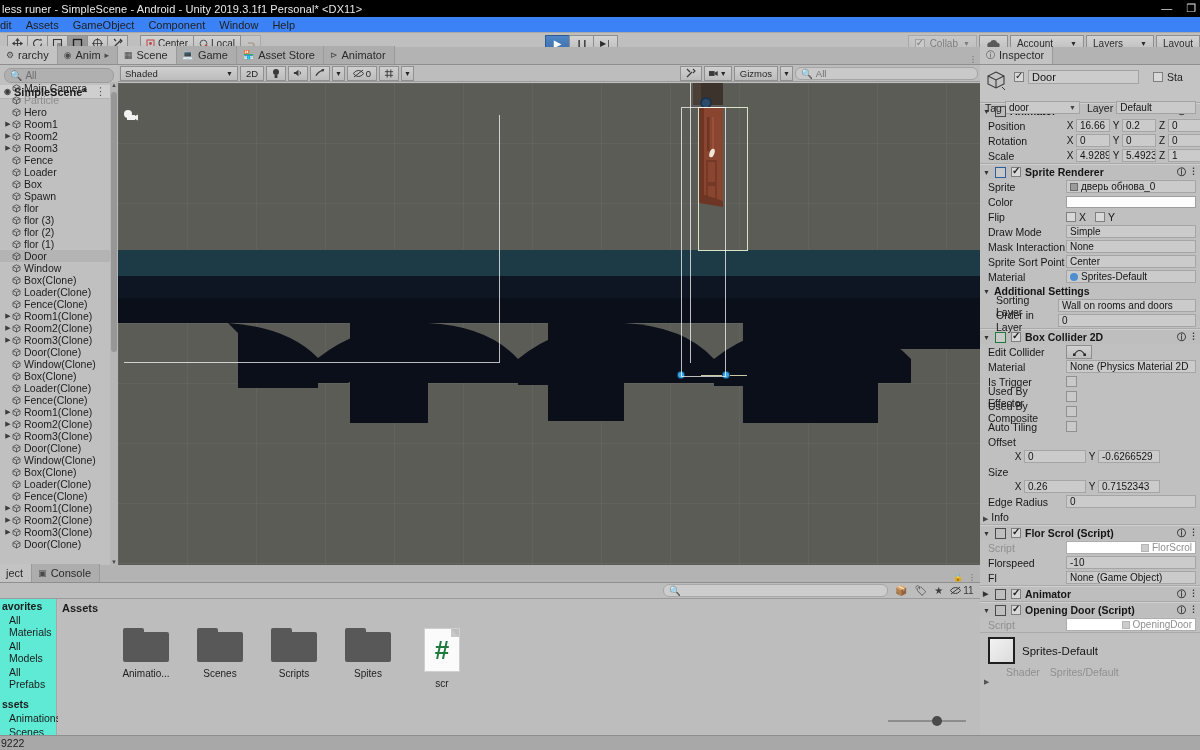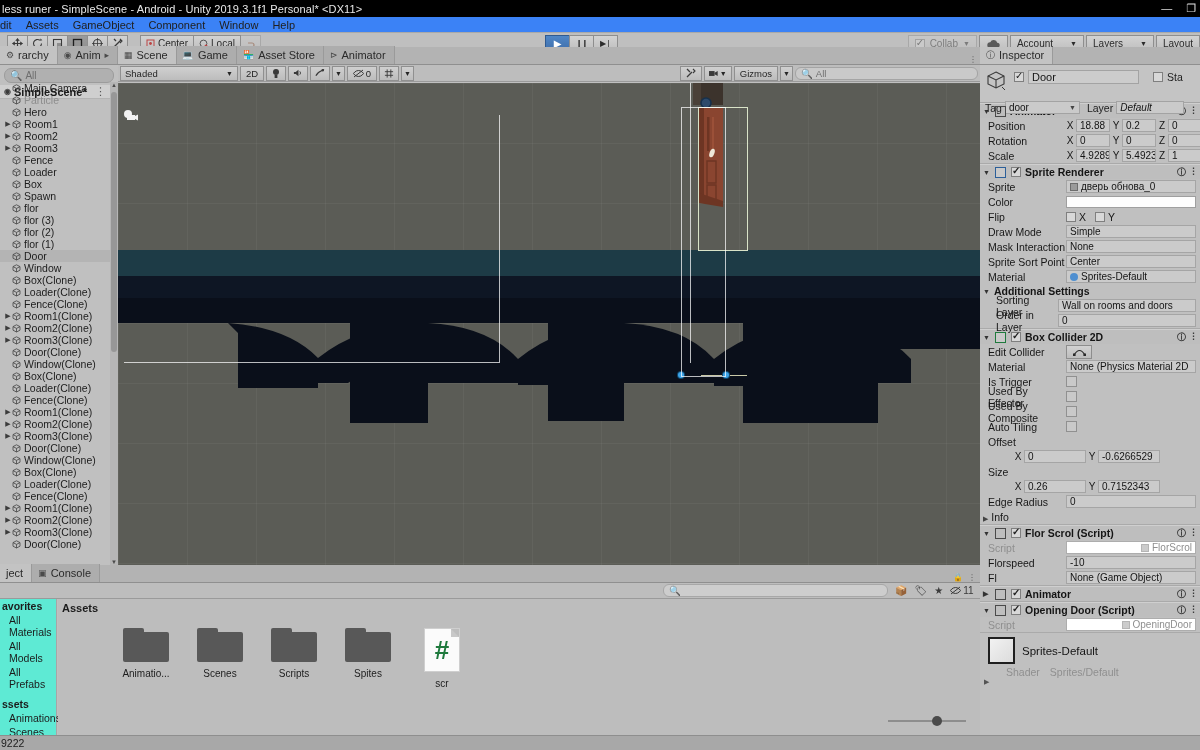--- a/index.html
+++ b/index.html
@@ -1125,42 +1125,42 @@
         <span class="ckbox" style="margin-left:10px;"></span>
         <span style="font-size:10.5px;">Sta</span>
       </div>
       <div class="in-taglay">
         <span>Tag</span>
         <span class="ddown" style="width:75px;">
           <span>door</span>
           <span class="car">▼</span>
         </span>
         <span style="padding-left:4px;">Layer</span>
-        <span class="ddown" style="width:68px;font-style:italic;">
+        <span class="ddown" style="width:80px;">
           <span>Default</span>
         </span>
       </div>
     </div>
 
     <div id="comp-list">
         <div class="comp">
           <div class="comp-hdr">
             <span class="fold">▼</span>
             <span class="comp-icon"></span>
             <span>Animator</span>
             <span class="gear">
               <span>ⓘ</span>
               <span>⋮</span>
             </span>
           </div>
           <div class="row">
             <span class="lb">Position</span>
             <span class="xyz">
               <span class="ax">X</span>
-              <span class="fld">18.88</span>
+              <span class="fld">16.66</span>
               <span class="ax">Y</span>
               <span class="fld">0.2</span>
               <span class="ax">Z</span>
               <span class="fld">0</span>
             </span>
           </div>
           <div class="row">
             <span class="lb">Rotation</span>
             <span class="xyz">
               <span class="ax">X</span>

